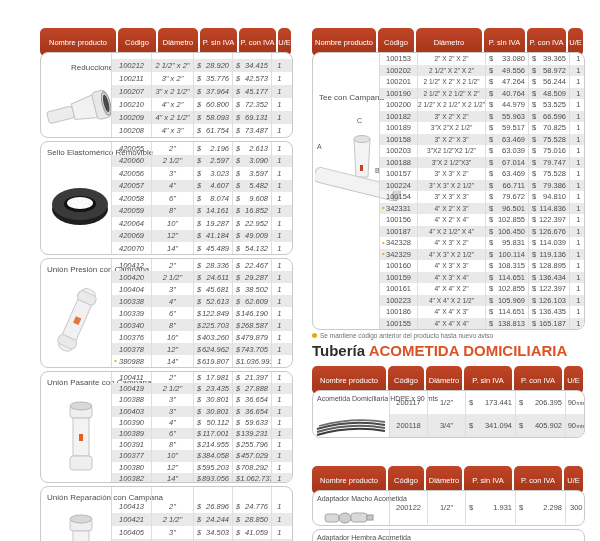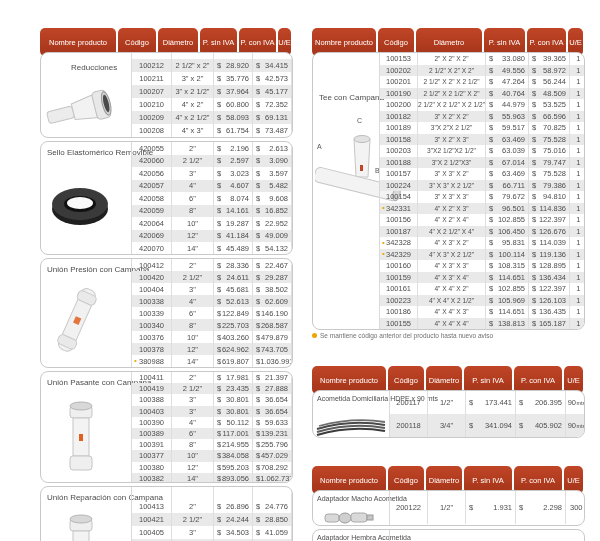--- a/index.html
+++ b/index.html
@@ -52,21 +52,21 @@
   .g1 .gimg{left:4px;top:36px}.g2 .gimg{left:8px;top:40px}.g3 .gimg{left:12px;top:26px}
   .g4 .gimg{left:24px;top:26px}.g5 .gimg{left:24px;top:24px}
   .tee-group .gimg{left:2px;top:72px}
   .tub-group .gimg{left:2px;top:22px}
   .mac-group .gimg{left:10px;top:18px}
   .lbl{position:absolute;font-size:7px;color:#555;}
   .lbl-a{left:4px;top:90px}.lbl-c{left:44px;top:64px}.lbl-b{left:62px;top:114px}
 
   
   .rows{position:absolute;top:0;bottom:0;right:0;border-left:1px solid #dadada;}
-  .lt-rows{left:90px;}
+  .lt-rows{left:70px;font-style:italic;}
   .rt-rows{left:66px;}
   .tt-rows{left:76px;}
   .rows:not(.alt) > div:nth-of-type(even):not(.spacer){background:#e9e9e9;}
   .rows.alt > div:nth-of-type(odd):not(.spacer){background:#e9e9e9;}
   .tr{display:flex;align-items:center;font-size:7.5px;}
   .rh130 .tr{height:13px}.rh125 .tr{height:12.5px}.rh120 .tr{height:12px}
   .rh112 .tr{height:11.2px}.rh115 .tr{height:11.5px}.rh230 .tr{height:23px}.rh330 .tr{height:33px}
   .sp6{height:6px !important}.sp13{height:13px !important}
   .td{box-sizing:border-box;height:100%;display:flex;align-items:center;justify-content:center;overflow:hidden;white-space:nowrap;}
   .td:not(:last-child){border-right:1px solid #dedede;}
@@ -1455,20 +1455,24 @@
             </div>
           </div>
         </div>
     </div>
 
     <div class="footnote">
       <span class="fn-dot"></span>
       <span class="fn-text">Se mantiene código anterior del producto hasta nuevo aviso</span>
     </div>
 
+    <div class="sec-title tub-title">
+      <span>Tubería</span>
+      <span class="orange">ACOMETIDA DOMICILIARIA</span>
+    </div>
 
     <div class="thead tt-head">
       <div class="th">Nombre producto</div>
       <div class="th">Código</div>
       <div class="th">Diámetro</div>
       <div class="th">P. sin IVA</div>
       <div class="th">P. con IVA</div>
       <div class="th">U/E</div>
     </div>
 

